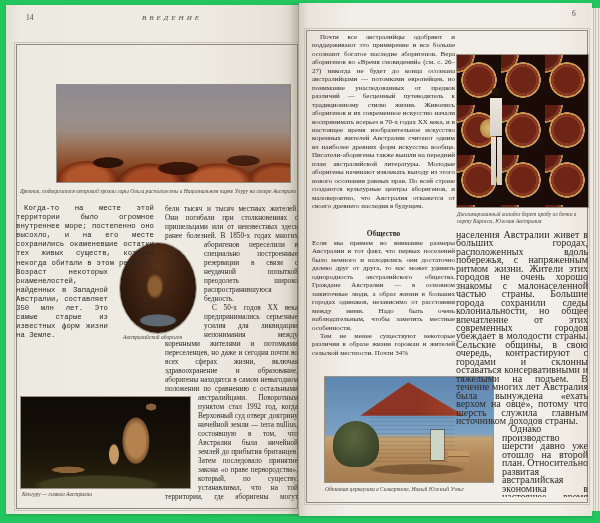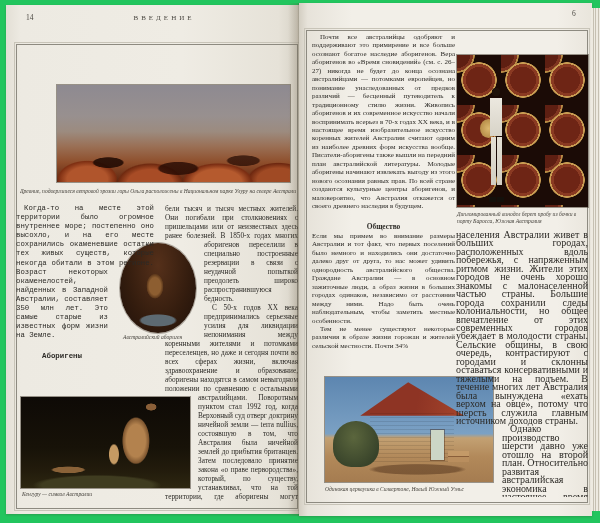--- a/index.html
+++ b/index.html
@@ -17,21 +17,21 @@
   .edges{position:absolute;left:591px;top:8px;width:9px;height:503px;
     background:repeating-linear-gradient(90deg,#eeeae1 0 1.6px,#c6c0b2 1.6px 2.6px);}
   .spine{position:absolute;left:288px;top:3px;width:26px;height:513px;
     background:linear-gradient(90deg,rgba(95,82,58,0) 0%,rgba(95,82,58,.22) 38%,rgba(60,50,32,.30) 44%,rgba(252,250,244,.65) 50%,rgba(95,82,58,.28) 56%,rgba(95,82,58,.10) 75%,rgba(95,82,58,0) 100%);}
 
   
   .frame{position:absolute;border:1px solid #8d8a80;outline:1px solid #c8c4b8;outline-offset:1px;}
   .frame-l{left:16px;top:44px;width:280px;height:463px;}
   .frame-r{left:306px;top:30px;width:280px;height:471px;}
   .htitle{position:absolute;font-size:7px;letter-spacing:3px;color:#4b4842;text-align:center;}
-  .ht-l{left:24px;top:14px;width:280px;}
+  .ht-l{left:32px;top:14px;width:280px;font-style:italic;}
   .ht-r{left:306px;top:10px;width:280px;}
   .pagenum{position:absolute;font-size:7.5px;color:#4b4842;}
   .pn-l{left:26px;top:13px;}
   .pn-r{left:572px;top:9px;}
 
   
   .photo{position:absolute;box-shadow:0 0 0 1px rgba(45,35,22,.45);}
   .panorama{left:57px;top:85px;width:233px;height:97px;background:
     radial-gradient(ellipse 26px 9px at 22% 80%, rgba(28,8,2,.85) 0 55%, transparent 62%),
     radial-gradient(ellipse 34px 11px at 52% 86%, rgba(38,10,3,.8) 0 55%, transparent 62%),
@@ -90,21 +90,21 @@
   .cap-church{left:325px;top:486px;width:168px;}
 
   
   .col{position:absolute;overflow:hidden;text-align:justify;color:#2c2a26;}
   .col-l1{left:16px;top:204px;width:138px;height:192px;font-size:7.3px;line-height:9.1px;font-family:Liberation Mono, monospace;}
   .col-l2{left:165px;top:204px;width:133px;height:298px;font-size:7.3px;line-height:9px;}
   .col-r1{left:312px;top:33px;width:143px;height:331px;font-size:7px;line-height:8.45px;}
   .col-r2{left:456px;top:231px;width:132px;height:266px;font-size:10px;line-height:8.45px;}
   .bt{margin:0;}
   .ind{text-indent:8px;}
-  .sub{margin:12px 0 1px;font-size:7.4px;text-align:center;font-weight:bold;color:#2c2a26;}
+  .sub{margin:19px 0 1px;font-size:7.4px;text-align:center;font-weight:bold;color:#2c2a26;}
   .sp{display:block;}
   .sp-oval-l{float:right;width:42px;height:92px;margin:1px 0 2px 4px;}
   .sp-oval-r{float:left;width:35px;height:94px;margin:1px 4px 2px 0;}
   .sp-kang{float:left;width:29px;height:98px;margin:1px 4px 0 0;}
   .sp-church{float:left;width:41px;height:122px;margin:2px 5px 0 0;}
 </style>
 </head>
 <body>
 
 <div class="spread">
@@ -118,21 +118,20 @@
   <div class="cap cap-panorama">Древние, подвергшиеся ветровой эрозии горы Ольга расположены в Национальном парке Улуру на севере Австралии</div>
   <div class="photo oval"></div>
   <div class="cap cap-oval">Австралийский абориген</div>
   <div class="photo kangaroo"></div>
   <div class="cap cap-kang">Кенгуру — символ Австралии</div>
 
   <div class="col col-l1">
     <p class="bt ind"><span>Когда-то на месте этой территории было огромное внутреннее море; постепенно оно высохло, и на его месте сохранились окаменевшие остатки тех живых существ, которые некогда обитали в этом регионе.</span>
       <span class="sp sp-oval-l"></span>
       <span>Возраст некоторых окаменелостей, найденных в Западной Австралии, составляет 350 млн лет. Это самые старые из известных форм жизни на Земле.</span></p>
-    <h4 class="sub">Аборигены</h4>
   </div>
   <div class="col col-l2">
     <p class="bt"><span>бели тысяч и тысяч местных жителей. Они погибали при столкновениях с пришельцами или от неизвестных здесь ранее болезней. В 1850-х годах</span>
       <span class="sp sp-oval-r"></span>
       <span>многих аборигенов переселили в специально построенные резервации в связи с неудачной попыткой преодолеть широко распространившуюся бедность.</span></p>
     <p class="bt ind"><span>С 50-х годов XX века предпринимались серьезные усилия для ликвидации непонимания между коренными жителями и потомками переселенцев, но даже и сегодня почти во всех сферах жизни, включая здравоохранение и образование, аборигены находятся в самом невыгодном положении по сравнению с остальными австралийцами.</span>
       <span class="sp sp-kang"></span>
       <span>Поворотным пунктом стал 1992 год, когда Верховный суд отверг доктрину ничейной земли — terra nullius, состоявшую в том, что Австралия была ничейной землей до прибытия британцев. Затем последовало принятие закона «о праве первородства», который, по существу, устанавливал, что на той территории, где аборигены могут неопровержимо доказать факт оккупации, они правомочны требовать признания ее своей собственностью.</span></p>
   </div>
 

